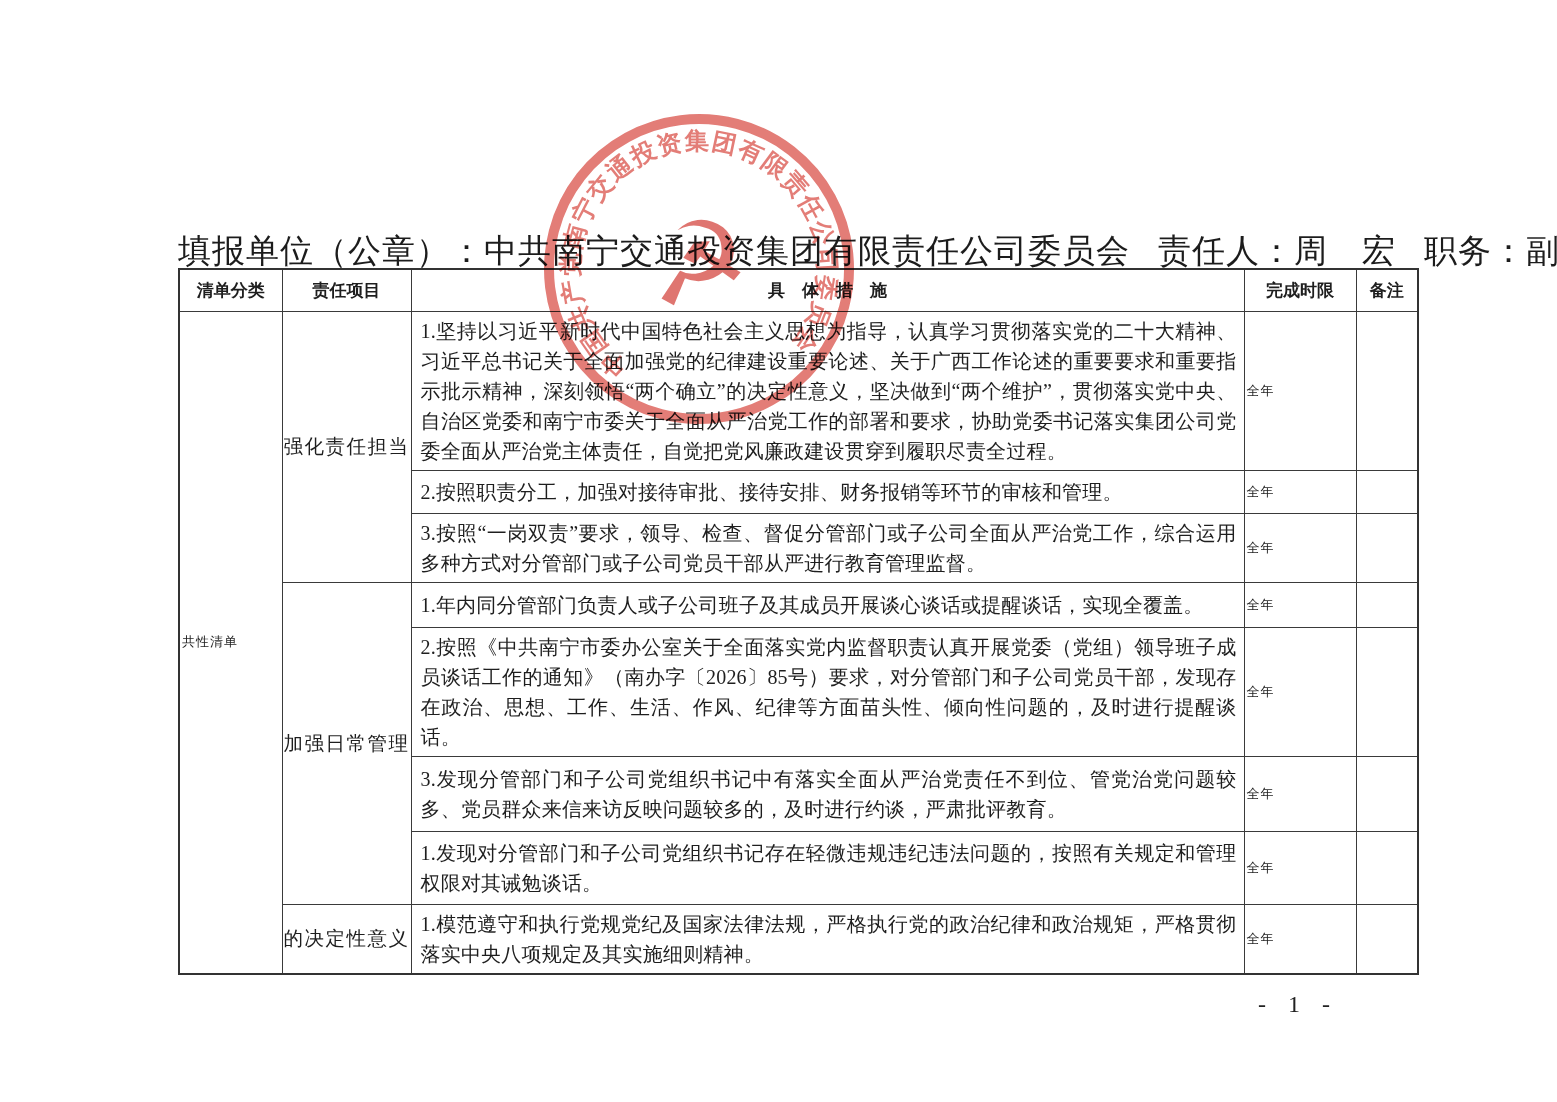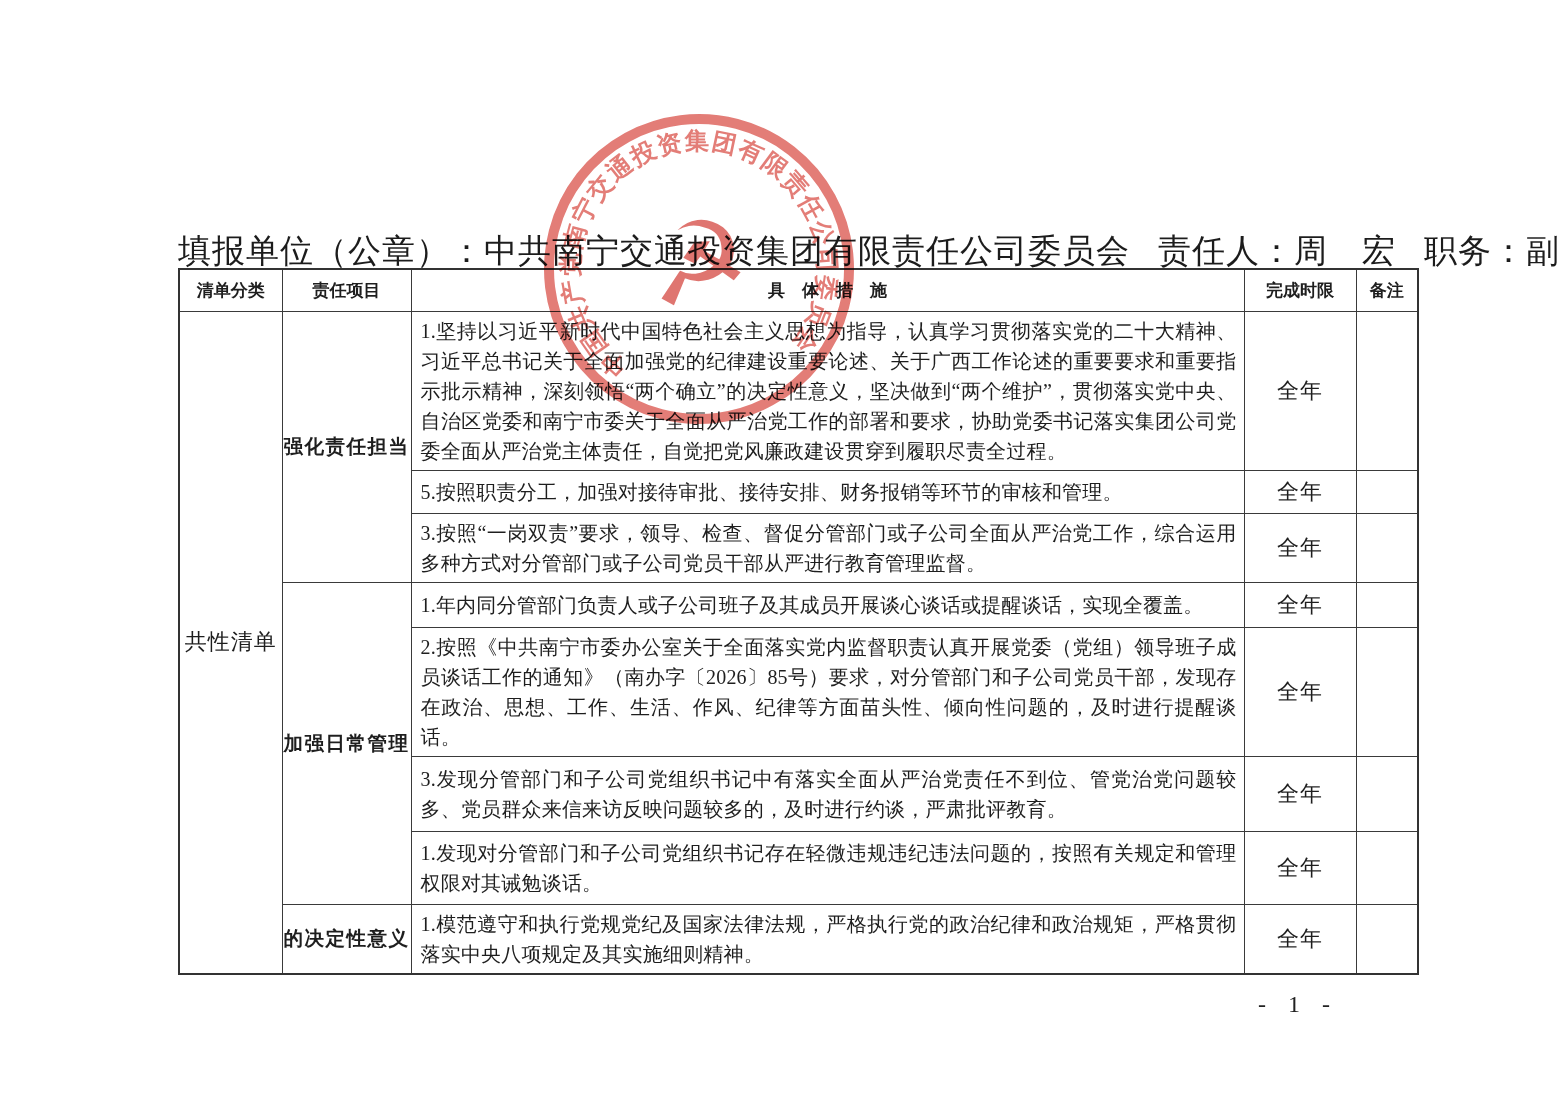--- a/index.html
+++ b/index.html
@@ -58,31 +58,29 @@
     vertical-align: middle;
     overflow: hidden;
   }
   .duty-table th {
     font-size: 17px;
     font-weight: 600;
     text-align: center;
     padding: 2px;
   }
   td.cell-center {
-    text-align: center;
-    font-size: 22px;
+    font-size: 13px;
     letter-spacing: 1px;
     padding: 2px;
   }
   td.cell-project {
     text-align: center;
     font-size: 19.5px;
     letter-spacing: 1.5px;
     padding: 14px 1px;
-    font-weight: bold;
   }
   td.cell-measure {
     font-size: 20px;
     line-height: 30px;
     text-align: justify;
     padding: 4px 7px 4px 9px;
     letter-spacing: 0.2px;
   }
   tr.h-head { height: 42px; }
   tr.h-r1 { height: 155px; }
@@ -154,21 +152,21 @@
     </thead>
     <tbody>
       <tr class="h-r1">
         <td class="cell-center" rowspan="8">共性清单</td>
         <td class="cell-project" rowspan="3">强化责任担当</td>
         <td class="cell-measure">1.坚持以习近平新时代中国特色社会主义思想为指导，认真学习贯彻落实党的二十大精神、习近平总书记关于全面加强党的纪律建设重要论述、关于广西工作论述的重要要求和重要指示批示精神，深刻领悟“两个确立”的决定性意义，坚决做到“两个维护”，贯彻落实党中央、自治区党委和南宁市委关于全面从严治党工作的部署和要求，协助党委书记落实集团公司党委全面从严治党主体责任，自觉把党风廉政建设贯穿到履职尽责全过程。</td>
         <td class="cell-center">全年</td>
         <td class="cell-center"></td>
       </tr>
       <tr class="h-r2">
-        <td class="cell-measure">5.按照职责分工，加强对接待审批、接待安排、财务报销等环节的审核和管理。</td>
+        <td class="cell-measure">2.按照职责分工，加强对接待审批、接待安排、财务报销等环节的审核和管理。</td>
         <td class="cell-center">全年</td>
         <td class="cell-center"></td>
       </tr>
       <tr class="h-r3">
         <td class="cell-measure">3.按照“一岗双责”要求，领导、检查、督促分管部门或子公司全面从严治党工作，综合运用多种方式对分管部门或子公司党员干部从严进行教育管理监督。</td>
         <td class="cell-center">全年</td>
         <td class="cell-center"></td>
       </tr>
       <tr class="h-r4">
         <td class="cell-project" rowspan="4">加强日常管理</td>

